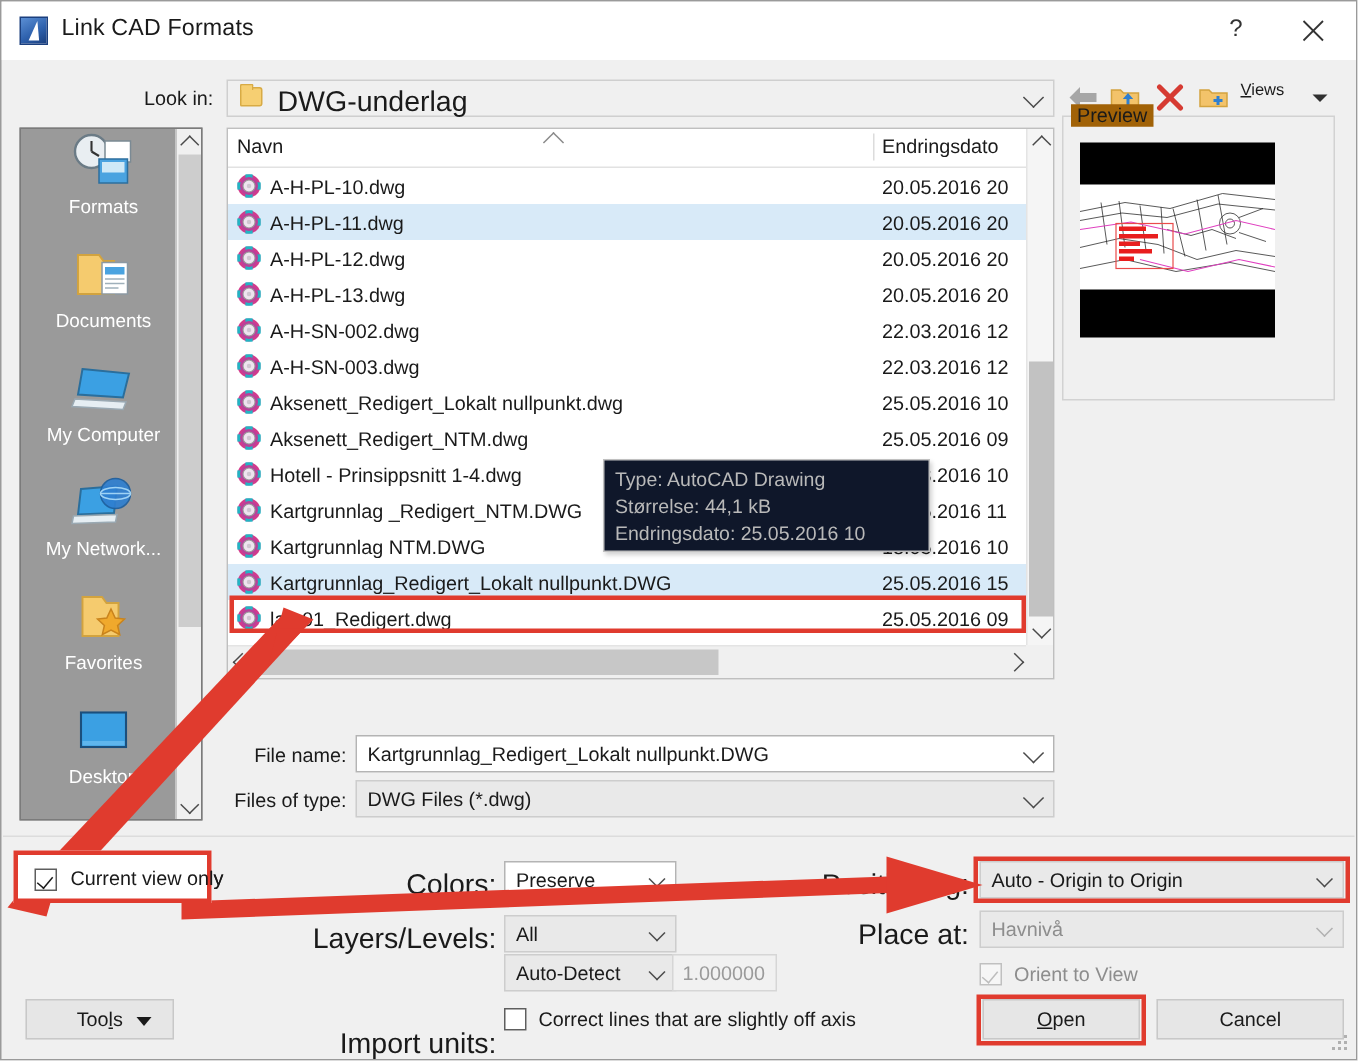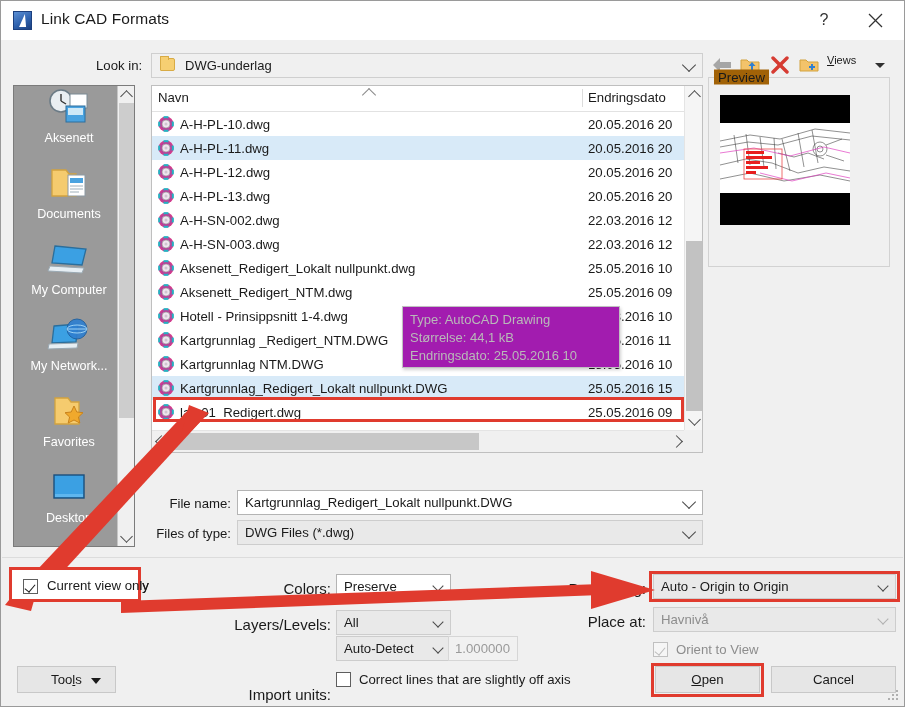--- a/index.html
+++ b/index.html
@@ -78,21 +78,21 @@
     box-sizing: border-box;
   }
   .lookin-folder:before {
     content:""; position:absolute; left:-1px; top:-3px;
     width: 7px; height: 3px; background:#f6cf72;
     border:1px solid #d8ab45; border-bottom:none;
     border-radius: 1px 1px 0 0;
   }
   .lookin-text {
     position: absolute; left: 33px; top: 4px;
-    font-size: 13px; color: #1a1a1a;
+    font-size: 19px; color: #1a1a1a;
   }
   .combo-arrow {
     position: absolute; right: 8px; top: 50%;
     width: 9px; height: 9px;
     margin-top: -6px;
     border-right: 1.4px solid #4a4a4a;
     border-bottom: 1.4px solid #4a4a4a;
     transform: rotate(45deg);
   }
   .combo-arrow.sm { width: 7px; height: 7px; margin-top: -5px; }
@@ -255,21 +255,21 @@
     background: #c7c7c7;
   }
   .fl-corner {
     position:absolute; right:0; bottom:0; width: 18px; height: 22px; background:#f0f0f0;
   }
 
   
   .tooltip {
     position: absolute; left: 401px; top: 305px;
     width: 218px; height: 62px;
-    background: #a21caf;
+    background: #0f172a;
     border: 1px solid #c0c0c0;
     box-sizing: border-box;
     box-shadow: 1px 2px 3px rgba(0,0,0,.18);
     padding: 4px 7px;
   }
   .tooltip div {
     font-size: 13px; color: #b9b9b9; line-height: 18px;
     white-space: nowrap;
   }
 
@@ -328,21 +328,21 @@
 
   
   .sep {
     position: absolute; left: 1px; top: 556px;
     width: 901px; height: 1px; background: #dcdcdc;
   }
 
   
   .opt-label {
     position: absolute;
-    font-size: 15px; color: #1a1a1a;
+    font-size: 19px; color: #1a1a1a;
     text-align: right;
   }
   .opt-combo {
     position: absolute;
     height: 25px;
     background: #e9e9e9;
     border: 1px solid #cdcdcd;
     box-sizing: border-box;
   }
   .opt-combo.white { background:#ffffff; border-color:#b4b4b4; }
@@ -482,21 +482,21 @@
         <div class="pic">
           <svg width="46" height="40" viewBox="0 0 46 40">
             <circle cx="15" cy="13" r="11" fill="#e9eef2" stroke="#6b7b86" stroke-width="1.6"></circle>
             <line x1="15" y1="13" x2="15" y2="6" stroke="#333" stroke-width="1.4"></line>
             <line x1="15" y1="13" x2="20" y2="16" stroke="#333" stroke-width="1.4"></line>
             <rect x="24" y="6" width="17" height="14" fill="#fff" stroke="#7b8a94"></rect>
             <rect x="20" y="18" width="19" height="16" fill="#4aa3e0" stroke="#2c6f9e"></rect>
             <rect x="22" y="20" width="15" height="7" fill="#cfe9f7"></rect>
           </svg>
         </div>
-        <div class="plabel">Aksenett</div>
+        <div class="plabel">Formats</div>
       </div>
 
       <div class="place">
         <div class="pic">
           <svg width="46" height="40" viewBox="0 0 46 40">
             <path d="M6 6 H20 L23 10 H30 V32 H6 Z" fill="#f5cb6e" stroke="#d2a33f" stroke-width="1.3"></path>
             <rect x="22" y="11" width="17" height="21" fill="#fff" stroke="#8c99a3"></rect>
             <rect x="24" y="14" width="13" height="5" fill="#4aa3e0"></rect>
             <line x1="24" y1="22" x2="37" y2="22" stroke="#9fb0bb"></line>
             <line x1="24" y1="25" x2="37" y2="25" stroke="#9fb0bb"></line>

